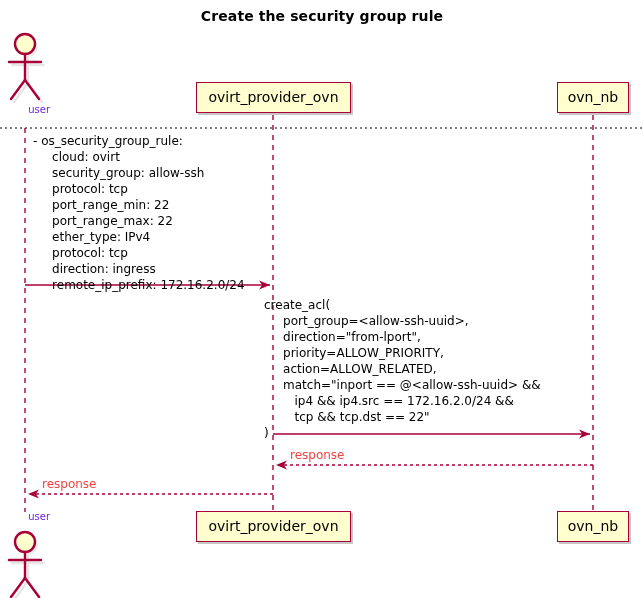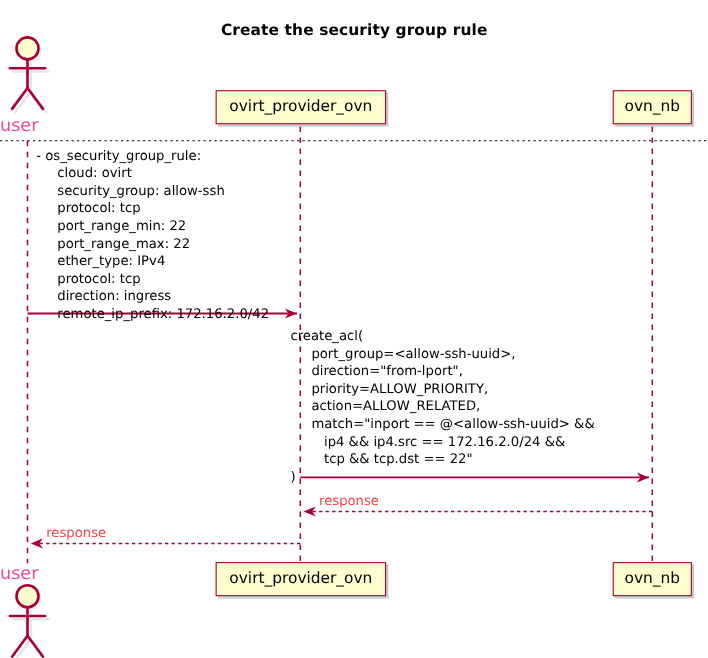--- a/index.html
+++ b/index.html
@@ -25,44 +25,43 @@
   .title {
     position: absolute;
     left: 0;
     top: 8px;
     width: 644px;
     text-align: center;
     font-size: 14px;
     font-weight: bold;
     color: #000000;
     letter-spacing: 0.1px;
-    margin-top: 12px;
   }
   
   .pbox {
     position: absolute;
     box-sizing: border-box;
     background: #FEFECE;
     border: 1.5px solid #A80036;
     box-shadow: 2px 2px 0px rgba(0,0,0,0.22);
     font-size: 14px;
     line-height: 15px;
     color: #000000;
     text-align: center;
     display: flex;
     align-items: center;
     justify-content: center;
     white-space: nowrap;
   }
   
   .alabel {
     position: absolute;
-    font-size: 16px;
-    color: #ec4899;
-    text-align: left;
+    font-size: 10px;
+    color: #6d28d9;
+    text-align: right;
     white-space: nowrap;
   }
   
   .msgtext {
     position: absolute;
     font-size: 12px;
     line-height: 16px;
     color: #000000;
     white-space: pre;
     text-align: left;
@@ -170,21 +169,21 @@
 
   <div class="msgtext" style="left:33px; top:133px;">- os_security_group_rule:
      cloud: ovirt
      security_group: allow-ssh
      protocol: tcp
      port_range_min: 22
      port_range_max: 22
      ether_type: IPv4
      protocol: tcp
      direction: ingress
-     remote_ip_prefix: 172.16.2.0/42</div>
+     remote_ip_prefix: 172.16.2.0/24</div>
 
   <div class="msgtext" style="left:264px; top:297px;">create_acl(
      port_group=&lt;allow-ssh-uuid&gt;,
      direction="from-lport",
      priority=ALLOW_PRIORITY,
      action=ALLOW_RELATED,
      match="inport == @&lt;allow-ssh-uuid&gt; &amp;&amp;
         ip4 &amp;&amp; ip4.src == 172.16.2.0/24 &amp;&amp;
         tcp &amp;&amp; tcp.dst == 22"
 )</div>

